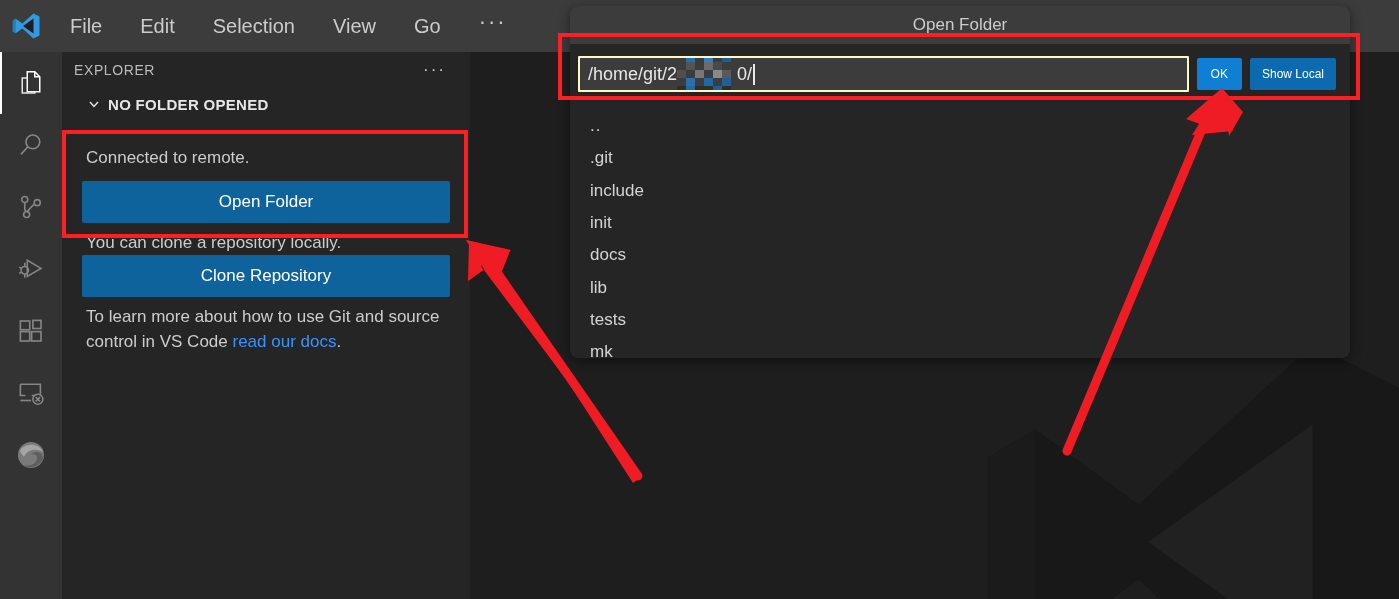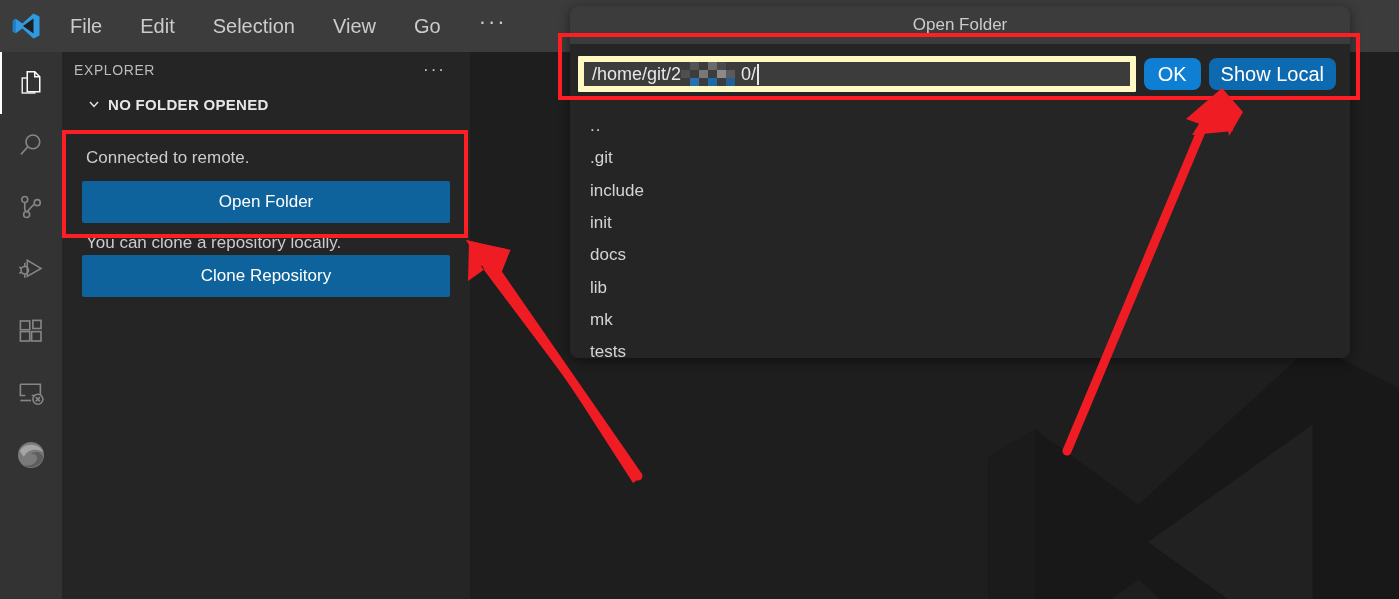--- a/index.html
+++ b/index.html
@@ -85,33 +85,33 @@
   }
   .dlg-header {
     height: 38px; background: #3c3c3c; display: flex; align-items: center; justify-content: center;
   }
   .dlg-title { color: #cccccc; font-size: 17px; }
   .dlg-inputrow {
     display: flex; align-items: center; gap: 8px; padding: 12px 14px 12px 8px;
     background: #252526;
   }
   .path-input {
-    flex: 1; height: 36px; background: #3c3c3c; border: 6px solid #fef9c3;
+    flex: 1; height: 36px; background: #3c3c3c; border: 2px solid #fef9c3;
     color: #e7e7e7; font-size: 18px; padding: 0 8px; border-radius: 1px;
     font-family: "Liberation Sans", sans-serif; display: flex; align-items: center;
     position: relative; overflow: hidden;
   }
   .path-text { white-space: pre; }
   .path-redact { display: inline-block; width: 60px; height: 22px; position: relative; vertical-align: middle; }
   .caret {
     display: inline-block; width: 1.5px; height: 21px; background: #e7e7e7; margin-left: 1px;
     animation: none;
   }
   .dlg-btn {
-    border: none; border-radius: 8px; color: #ffffff; font-size: 20px;
+    border: none; border-radius: 2px; color: #ffffff; font-size: 12px;
     font-family: "Liberation Sans", sans-serif; cursor: pointer; height: 32px;
     padding: 0 12px; white-space: nowrap;
   }
   .dlg-btn.ok { background: #0f7fd4; padding: 0 14px; }
   .dlg-btn.local { background: #0e6ab0; }
   .dlg-list { padding: 6px 0 10px 0; }
   .dlg-item {
     font-size: 17px; color: #d4d4d4; padding: 3px 0 3px 20px; line-height: 1.55; cursor: pointer;
   }
   .dlg-item.dots { letter-spacing: 1px; }
@@ -241,20 +241,21 @@
         </svg>
       </span>
       <span>NO FOLDER OPENED</span>
     </div>
 
     <div class="sb-body">
       <div class="sb-text">Connected to remote.</div>
       <button class="sb-btn">Open Folder</button>
       <div class="sb-text para">You can clone a repository locally.</div>
       <button class="sb-btn">Clone Repository</button>
+      <div class="sb-text para"><span>To learn more about how to use Git and source control in VS Code </span><span class="link">read our docs</span><span>.</span></div>
     </div>
   </div>
 
   <div class="editor">
     <svg class="watermark" width="520" height="470" viewBox="0 0 100 100">
       <path d="M75 8 L95 18 L95 82 L75 92 L38 58 L16 74 L6 68 L6 32 L16 26 L38 42 Z" fill="#181818"></path>
       <path d="M75 25 L75 75 L40 50 Z" fill="#212121"></path>
       <path d="M16 26 L16 74 L6 68 L6 32 Z" fill="#1b1b1b"></path>
     </svg>
   </div>
@@ -308,22 +309,22 @@
       <button class="dlg-btn local">Show Local</button>
     </div>
 
     <div class="dlg-list">
       <div class="dlg-item dots">..</div>
       <div class="dlg-item">.git</div>
       <div class="dlg-item">include</div>
       <div class="dlg-item">init</div>
       <div class="dlg-item">docs</div>
       <div class="dlg-item">lib</div>
+      <div class="dlg-item">tests</div>
       <div class="dlg-item">mk</div>
-      <div class="dlg-item">tests</div>
 
     </div>
   </div>
 
   <div class="hl-sidebar"></div>
   <div class="hl-dialog"></div>
 
   <svg class="arrows" viewBox="0 0 1399 599">
 
     <g>

